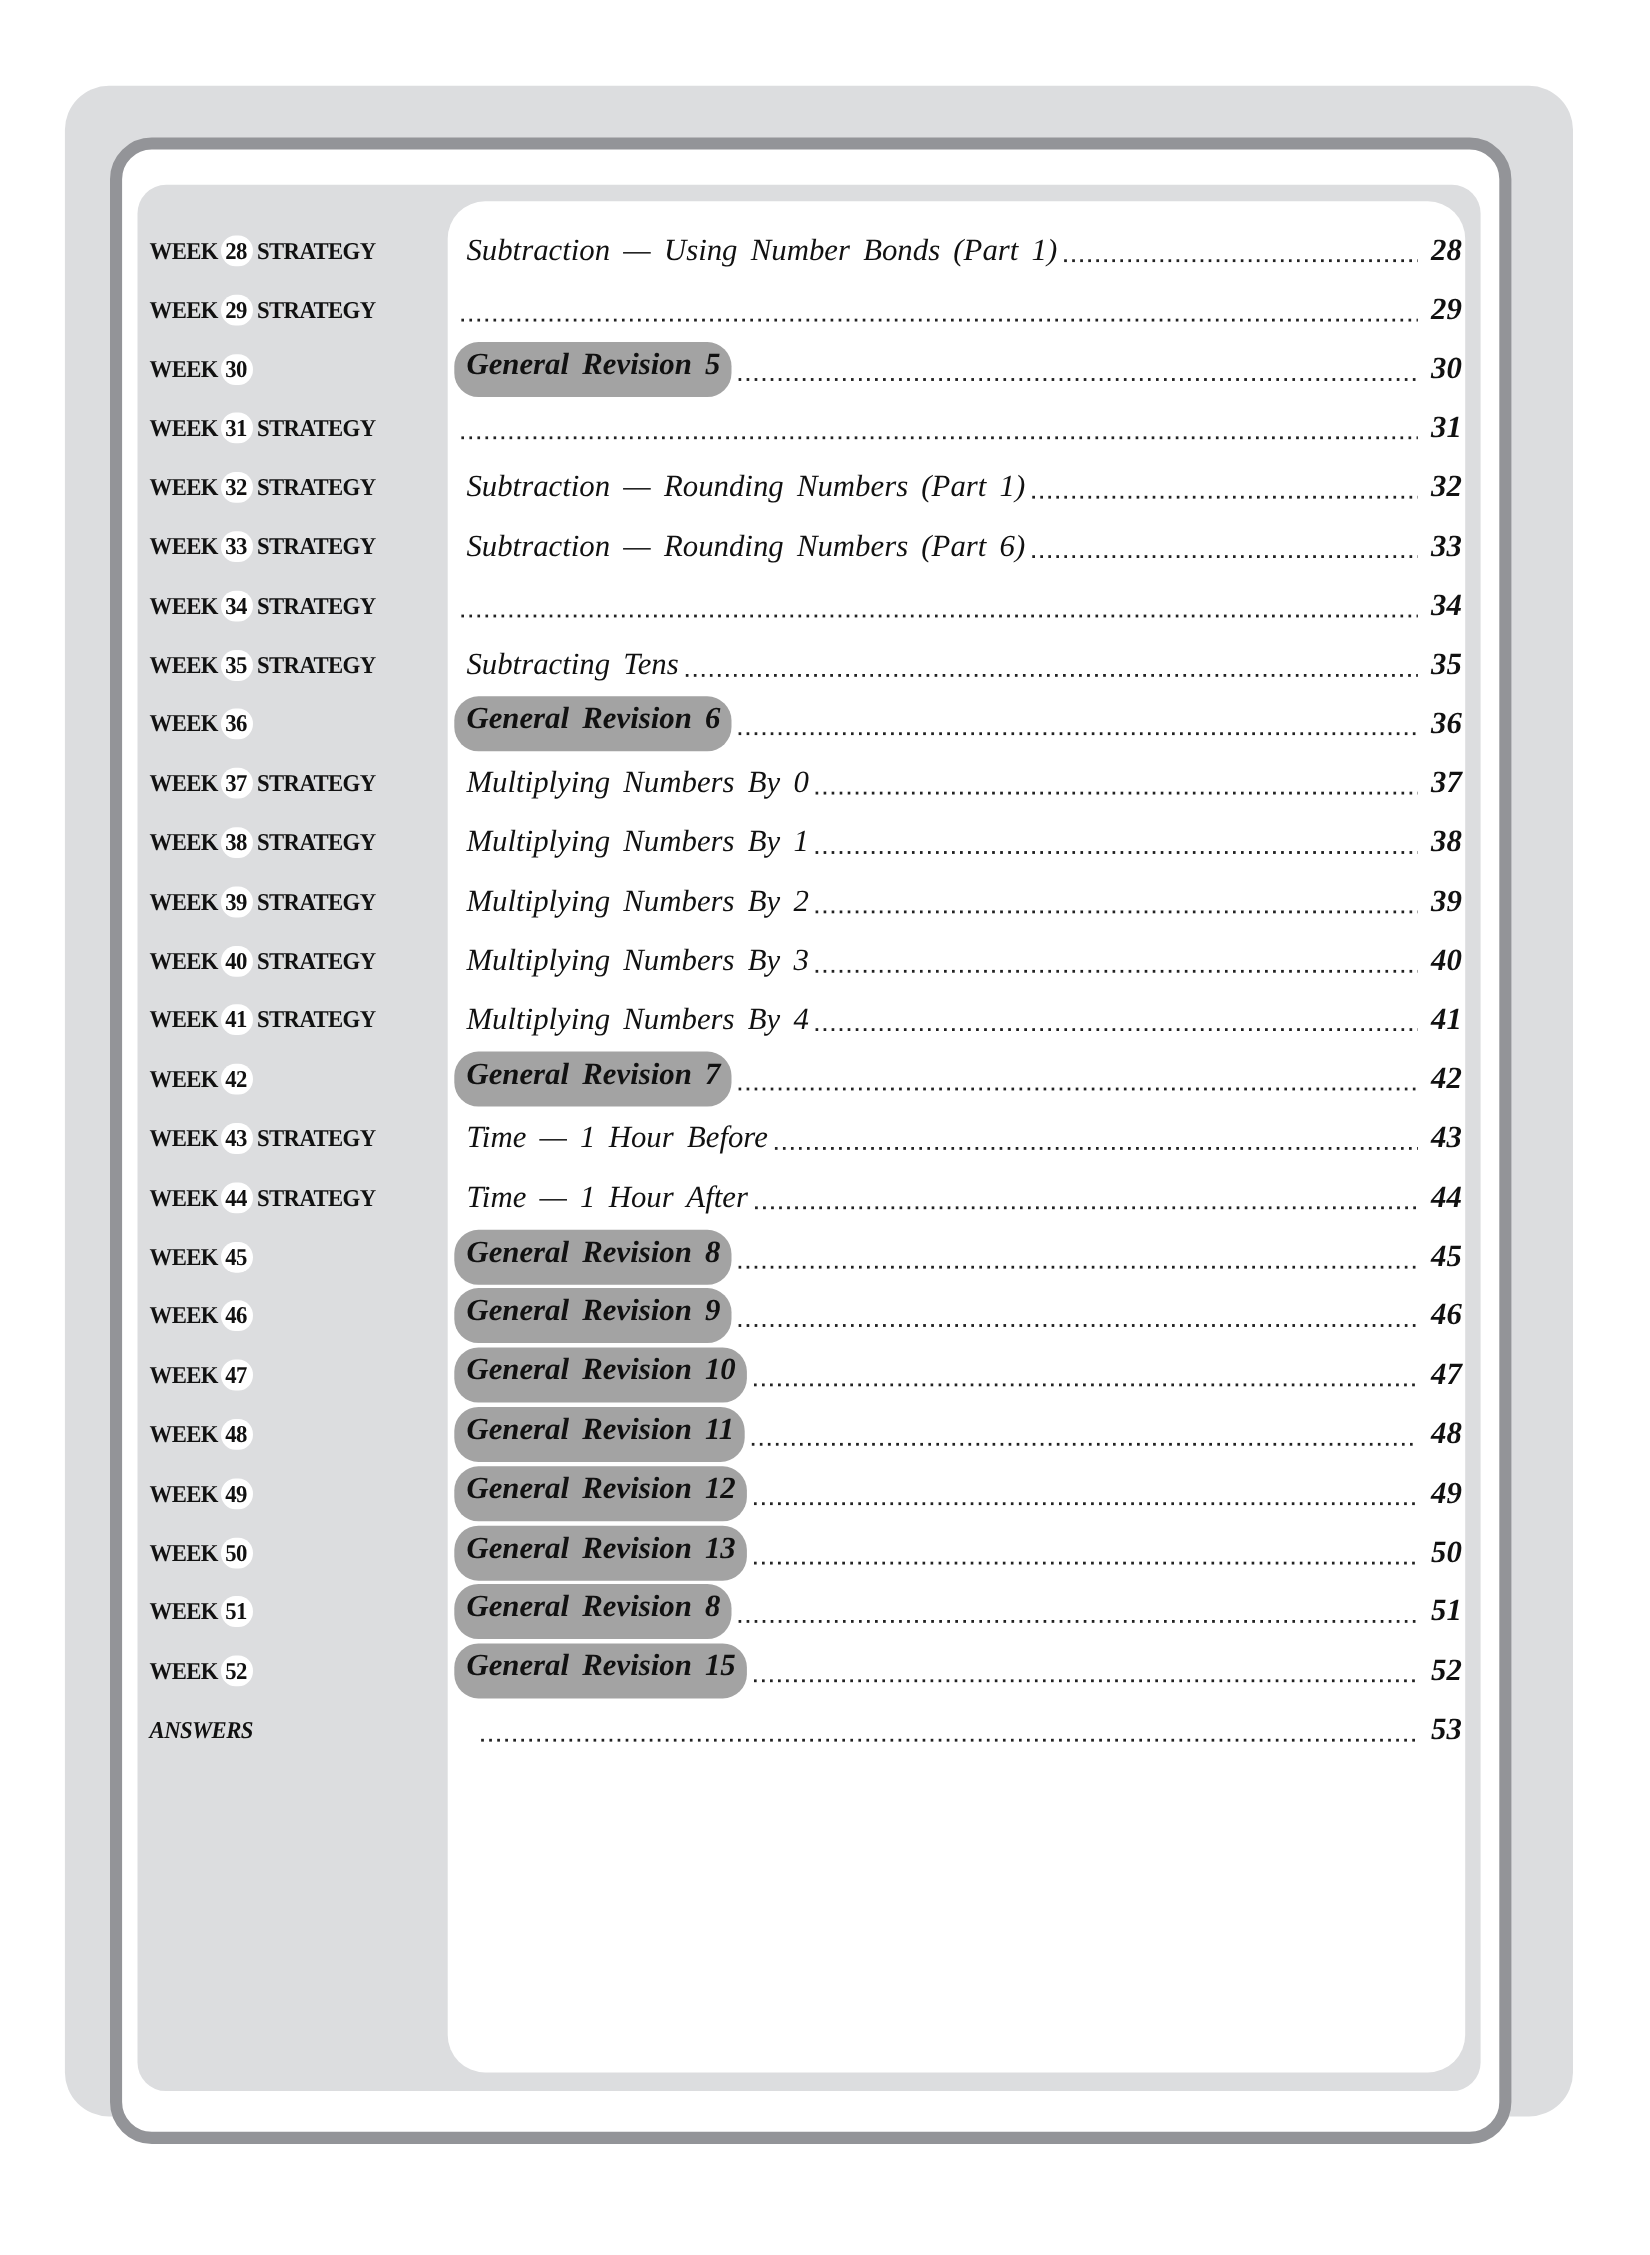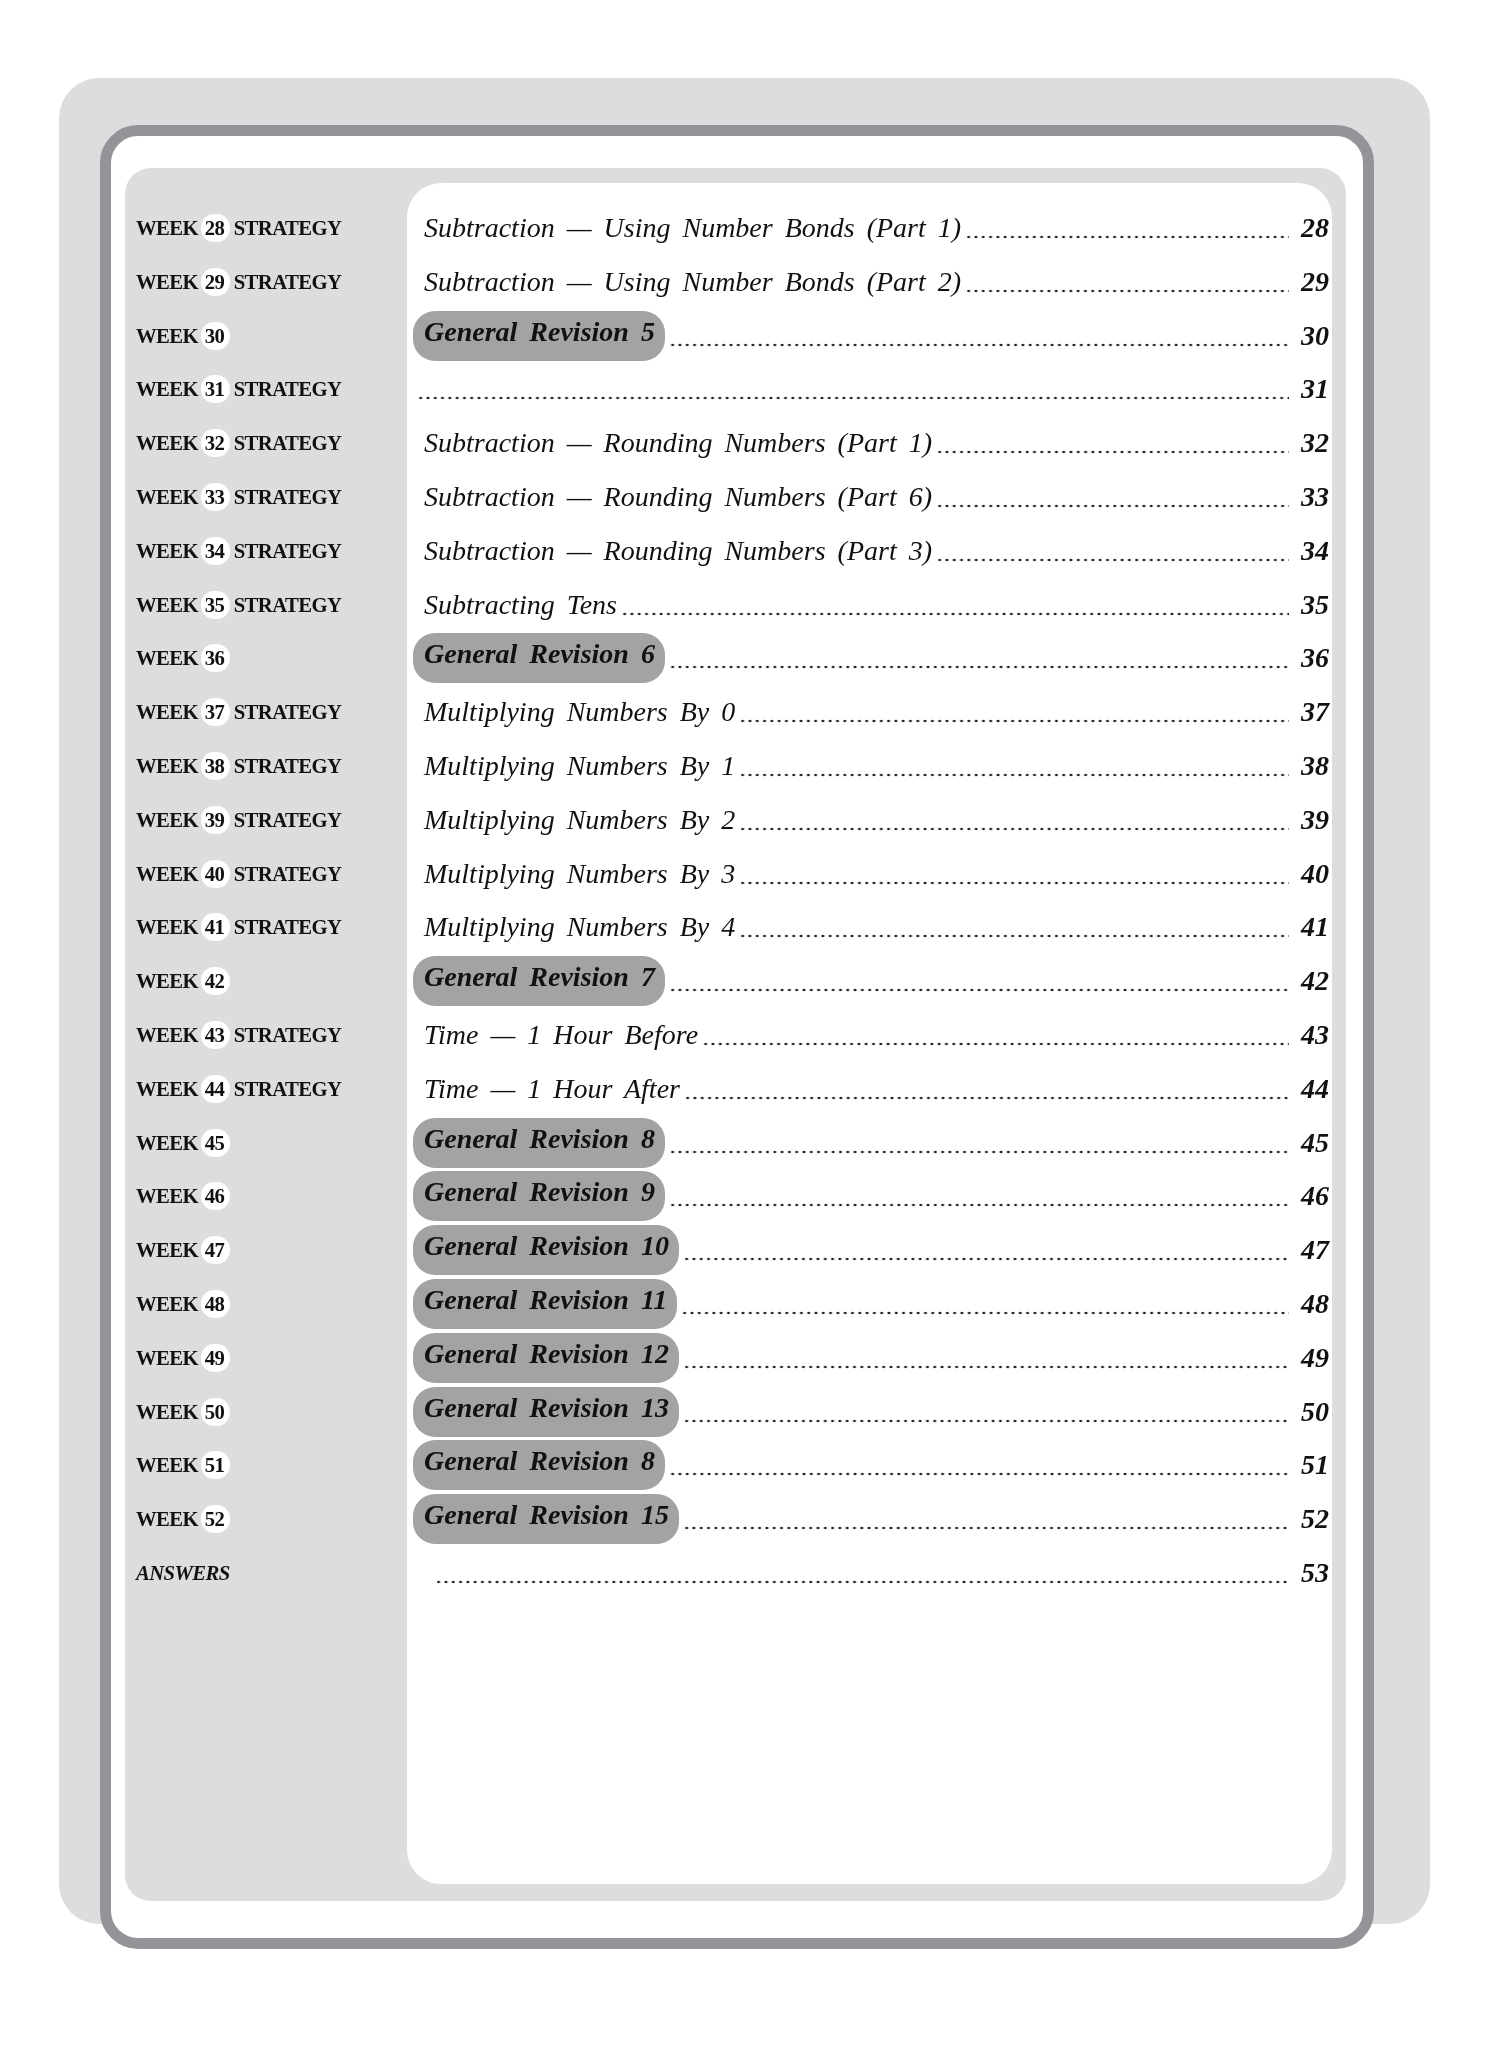--- a/index.html
+++ b/index.html
@@ -44,21 +44,20 @@
       <span class="page-num">28</span>
     </div>
   </div>
     <div class="row" style="top: 256.8px;">
     <div class="left-label">
       <span class="week-word">WEEK</span>
       <span class="num-pill">29</span>
       <span class="tag">STRATEGY</span>
     </div>
     <div class="entry">
-      <span class="entry-title">Subtraction — Using Number Bonds (Part 2)</span>
       <span class="leader"></span>
       <span class="page-num">29</span>
     </div>
   </div>
     <div class="row" style="top: 310.6px;">
     <div class="left-label">
       <span class="week-word">WEEK</span>
       <span class="num-pill">30</span>
       <span class="tag"></span>
     </div>
@@ -103,21 +102,20 @@
       <span class="page-num">33</span>
     </div>
   </div>
     <div class="row" style="top: 525.8px;">
     <div class="left-label">
       <span class="week-word">WEEK</span>
       <span class="num-pill">34</span>
       <span class="tag">STRATEGY</span>
     </div>
     <div class="entry">
-      <span class="entry-title">Subtraction — Rounding Numbers (Part 3)</span>
       <span class="leader"></span>
       <span class="page-num">34</span>
     </div>
   </div>
     <div class="row" style="top: 579.6px;">
     <div class="left-label">
       <span class="week-word">WEEK</span>
       <span class="num-pill">35</span>
       <span class="tag">STRATEGY</span>
     </div>

